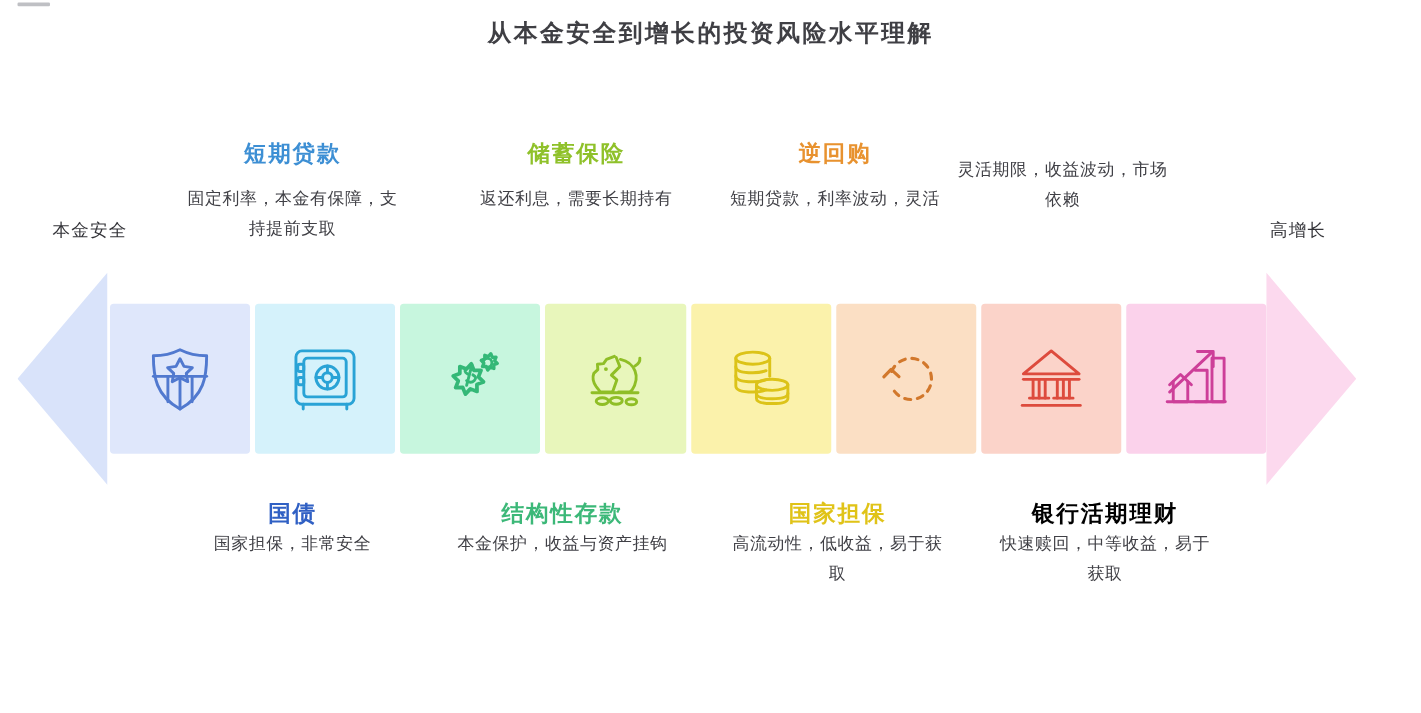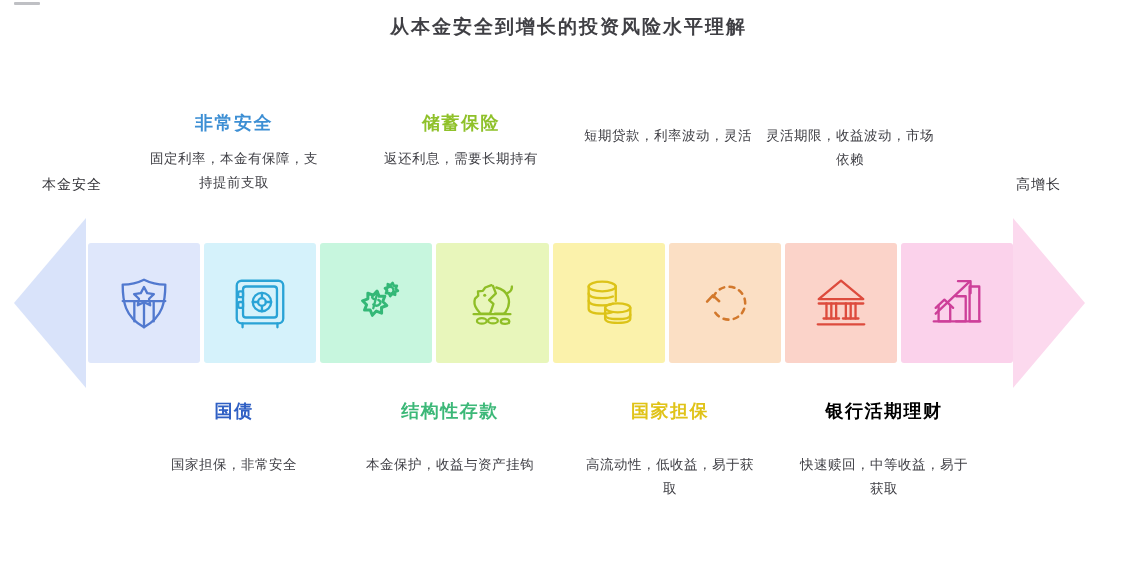--- a/index.html
+++ b/index.html
@@ -97,21 +97,21 @@
   }
   .caption .desc {
     margin-top: 12px;
     font-size: 13.5px;
     color: #404046;
     line-height: 1.75;
     letter-spacing: 0.5px;
   }
   .caption.top  { top: 112px; }
   .caption.bot  { top: 400px; }
-  .caption.bot .desc { margin-top: 30px; }
+  .caption.bot .desc { margin-top: 0; }
 </style>
 </head>
 <body>
 
 <div class="top-fragment"></div>
 
 <div class="title">从本金安全到增长的投资风险水平理解</div>
 
 <div class="end-label left">本金安全</div>
 <div class="end-label right">高增长</div>
@@ -219,28 +219,29 @@
         <path d="M10 37 L19 28.5 L28 37"></path>
         <path d="M13 34.5 V51 H25 V34.5"></path>
         <path d="M8 51 H56"></path>
       </svg>
     </div>
 
   </div>
 </div>
 
 <div class="caption top" style="left: 144px;">
-  <div class="name" style="color: rgb(61, 143, 212);">非常安全</div>
+  <div class="name" style="color: rgb(61, 143, 212);">短期贷款</div>
   <div class="desc">固定利率，本金有保障，支持提前支取</div>
 </div>
 <div class="caption top" style="left: 371px;">
   <div class="name" style="color: rgb(143, 193, 42);">储蓄保险</div>
   <div class="desc">返还利息，需要长期持有</div>
 </div>
 <div class="caption top" style="left: 578px;">
+  <div class="name" style="color: rgb(232, 146, 47);">逆回购</div>
   <div class="desc">短期贷款，利率波动，灵活</div>
 </div>
 <div class="caption top" style="left: 760px;">
   <div class="desc">灵活期限，收益波动，市场依赖</div>
 </div>
 
 <div class="caption bot" style="left: 144px;">
   <div class="name" style="color: rgb(48, 96, 196);">国债</div>
   <div class="desc">国家担保，非常安全</div>
 </div>

